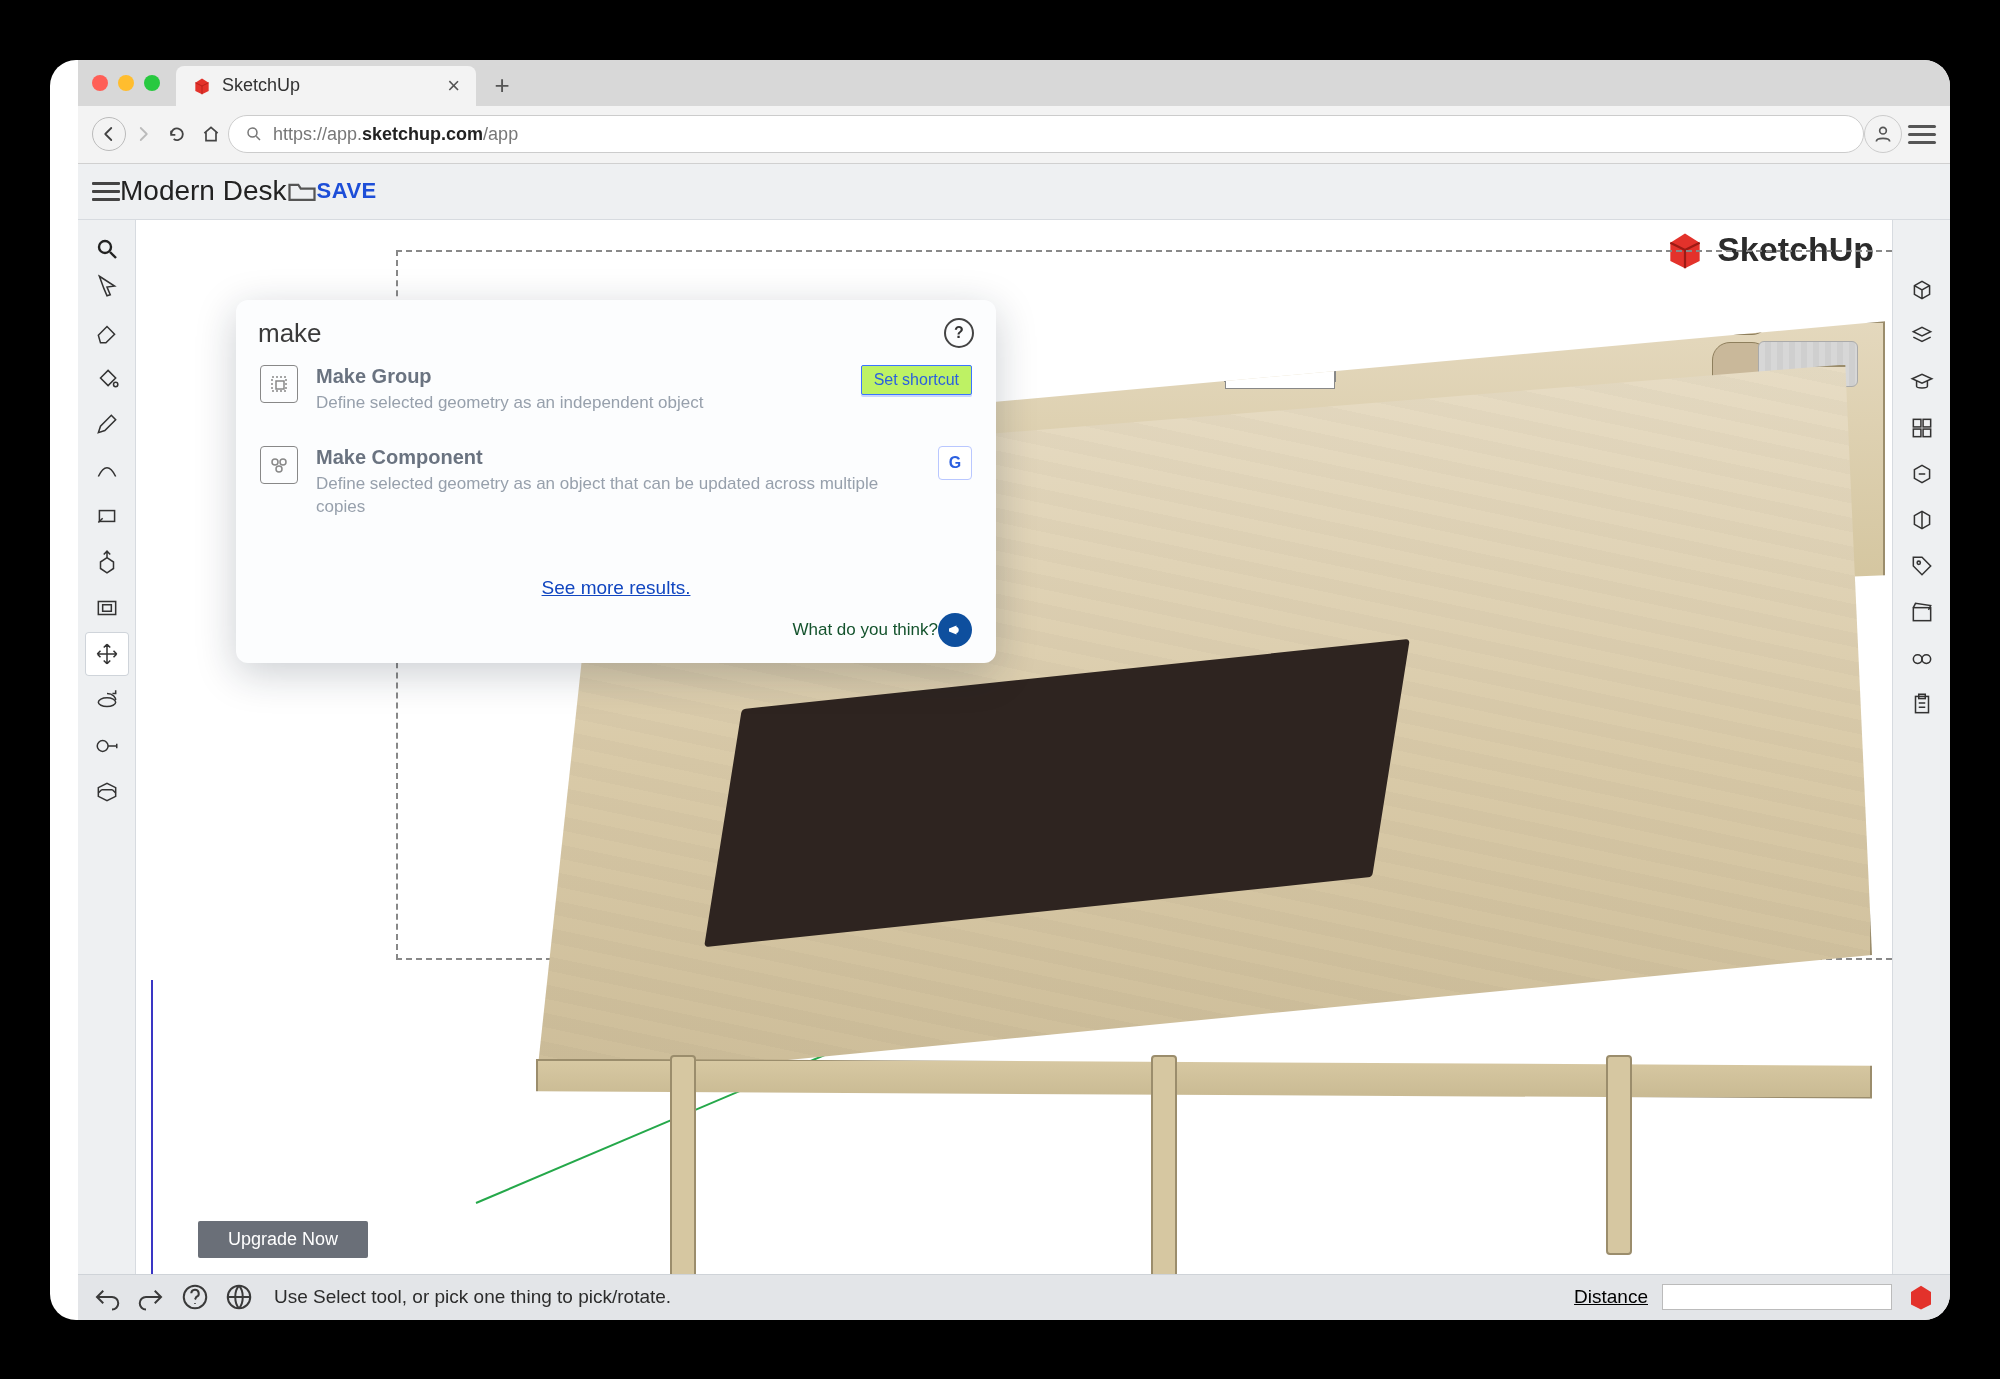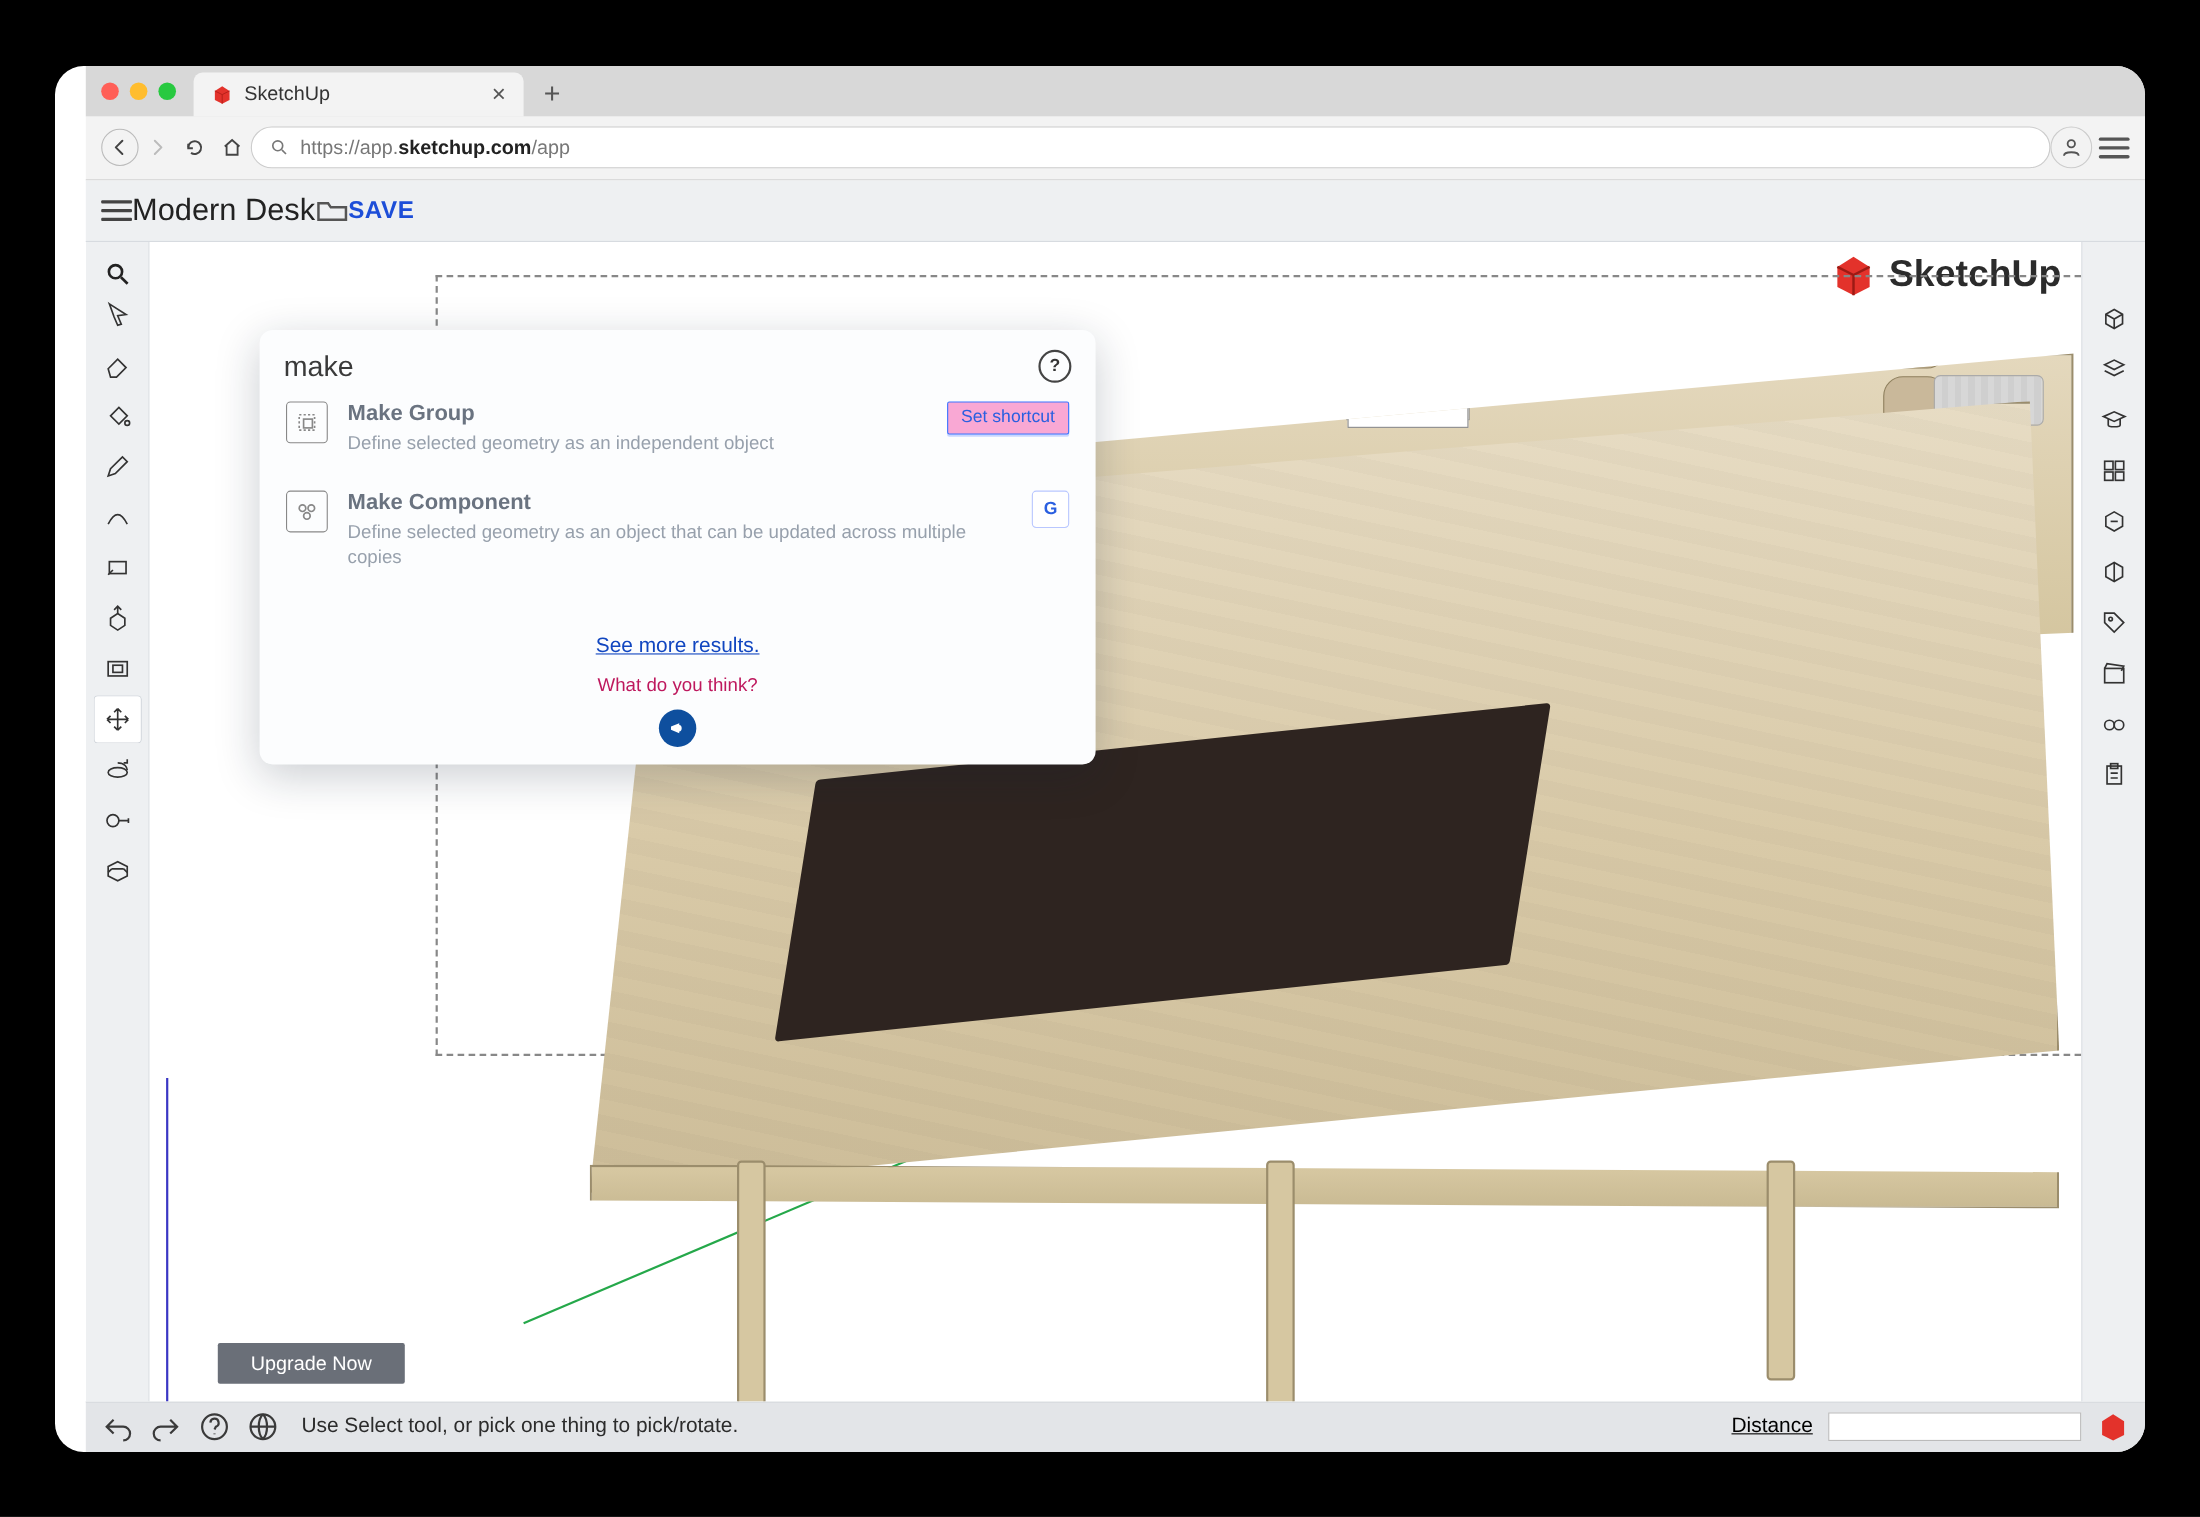--- a/index.html
+++ b/index.html
@@ -222,33 +222,33 @@
   width:30px;height:30px;border:2px solid #444;border-radius:50%;
   display:flex;align-items:center;justify-content:center;font-weight:700;color:#333;
 }
 .result{ display:flex; gap:18px; padding:16px 2px; align-items:flex-start; }
 .result .ic{width:38px;height:38px;border:1.5px solid #888;border-radius:4px;color:#777;display:flex;align-items:center;justify-content:center;flex:none;}
 .result .ic svg{width:24px;height:24px;stroke:#888;fill:none;stroke-width:1.5;}
 .result .tx .t{font-size:20px;color:#6a7380;font-weight:600;}
 .result .tx .d{font-size:17px;color:#97a0ac;margin-top:4px;line-height:1.35;}
 .result .act{margin-left:auto;}
 .setshort{
-  border:1px solid #3b74ff;color:#2a5fe0;background:#f9a8d4;
+  border:1px solid #3b74ff;color:#2a5fe0;background:#bef264;
   padding:5px 12px;font-size:16px;border-radius:2px;
   box-shadow:0 2px 0 #c9d6ff;
 }
 .keycap{
   border:1px solid #b9c7ff;color:#2a5fe0;background:#fff;
   width:34px;height:34px;border-radius:4px;display:flex;
   align-items:center;justify-content:center;font-weight:700;
 }
 .seemore{ text-align:center;color:#1146c0;text-decoration:underline;font-size:19px;padding:6px 0 10px;margin-top:36px;}
 .think{
-  display:flex;align-items:center;justify-content:flex-end;gap:12px;
-  color:#be185d;font-size:17px;padding:4px 2px 4px;flex-direction:column;
+  display:flex;align-items:center;justify-content:flex-end;gap:0;
+  color:#14532d;font-size:17px;padding:4px 2px 4px;
 }
 .think .bubble{
   width:34px;height:34px;background:#0e4f9e;border-radius:50%;
   display:flex;align-items:center;justify-content:center;color:#fff;
 }
 
 
 .status {
   height:46px;background:#e3e5e8;border-top:1px solid #cfd3d8;
   display:flex;align-items:center;gap:14px;padding:0 14px;

